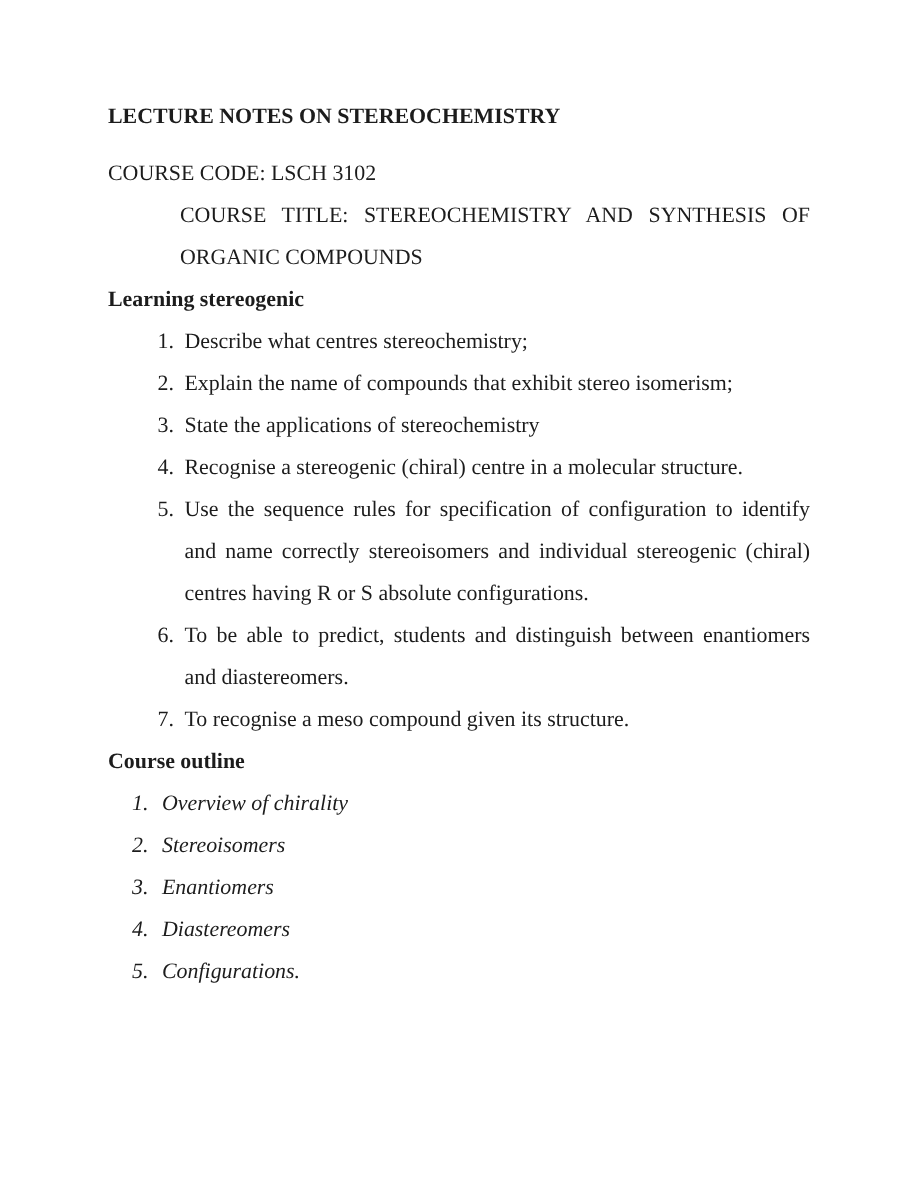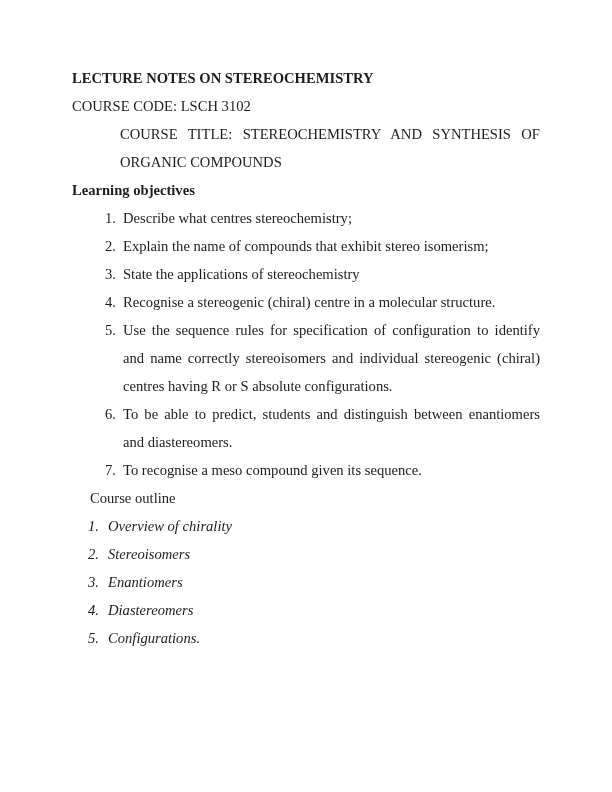--- a/index.html
+++ b/index.html
@@ -19,23 +19,23 @@
     line-height: 28px;
     padding: 64px 72px 0 72px;
     overflow: hidden;
   }
   h1, h2, h3, p, ol, li {
     margin: 0;
     padding: 0;
     font-size: inherit;
     line-height: inherit;
   }
-  h1 { font-weight: bold; }
+  h1 { font-weight: bold; margin-bottom: 10px; }
   h2 { font-weight: bold; }
-  h3 { font-weight: normal; margin-left: 18px; }
+  h3 { font-weight: bold; }
   .bold { font-weight: normal; }
   .justify { text-align: justify; margin-left: 48px; }
 
   ol.objectives {
     list-style: none;
     counter-reset: obj;
     text-align: justify;
   }
   ol.objectives li {
     counter-increment: obj;
@@ -70,31 +70,31 @@
 <body>
 
 <div class="page">
 
   <h1>LECTURE NOTES ON STEREOCHEMISTRY</h1>
 
   <p class="bold">COURSE CODE: LSCH 3102</p>
 
   <p class="bold justify">COURSE TITLE: STEREOCHEMISTRY AND SYNTHESIS OF ORGANIC COMPOUNDS</p>
 
-  <h2>Learning objectives</h2>
+  <h2>Learning stereogenic</h2>
 
 
   <ol class="objectives">
     <li>Describe what centres stereochemistry;</li>
     <li>Explain the name of compounds that exhibit stereo isomerism;</li>
     <li>State the applications of stereochemistry</li>
     <li>Recognise a stereogenic (chiral) centre in a molecular structure.</li>
     <li>Use the sequence rules for specification of configuration to identify and name correctly stereoisomers and individual stereogenic (chiral) centres having R or S absolute configurations.</li>
     <li>To be able to predict, students and distinguish between enantiomers and diastereomers.</li>
-    <li>To recognise a meso compound given its sequence.</li>
+    <li>To recognise a meso compound given its structure.</li>
   </ol>
 
   <h3>Course outline</h3>
 
   <ol class="outline">
     <li>Overview of chirality</li>
     <li>Stereoisomers</li>
     <li>Enantiomers</li>
     <li>Diastereomers</li>
     <li>Configurations.</li>

